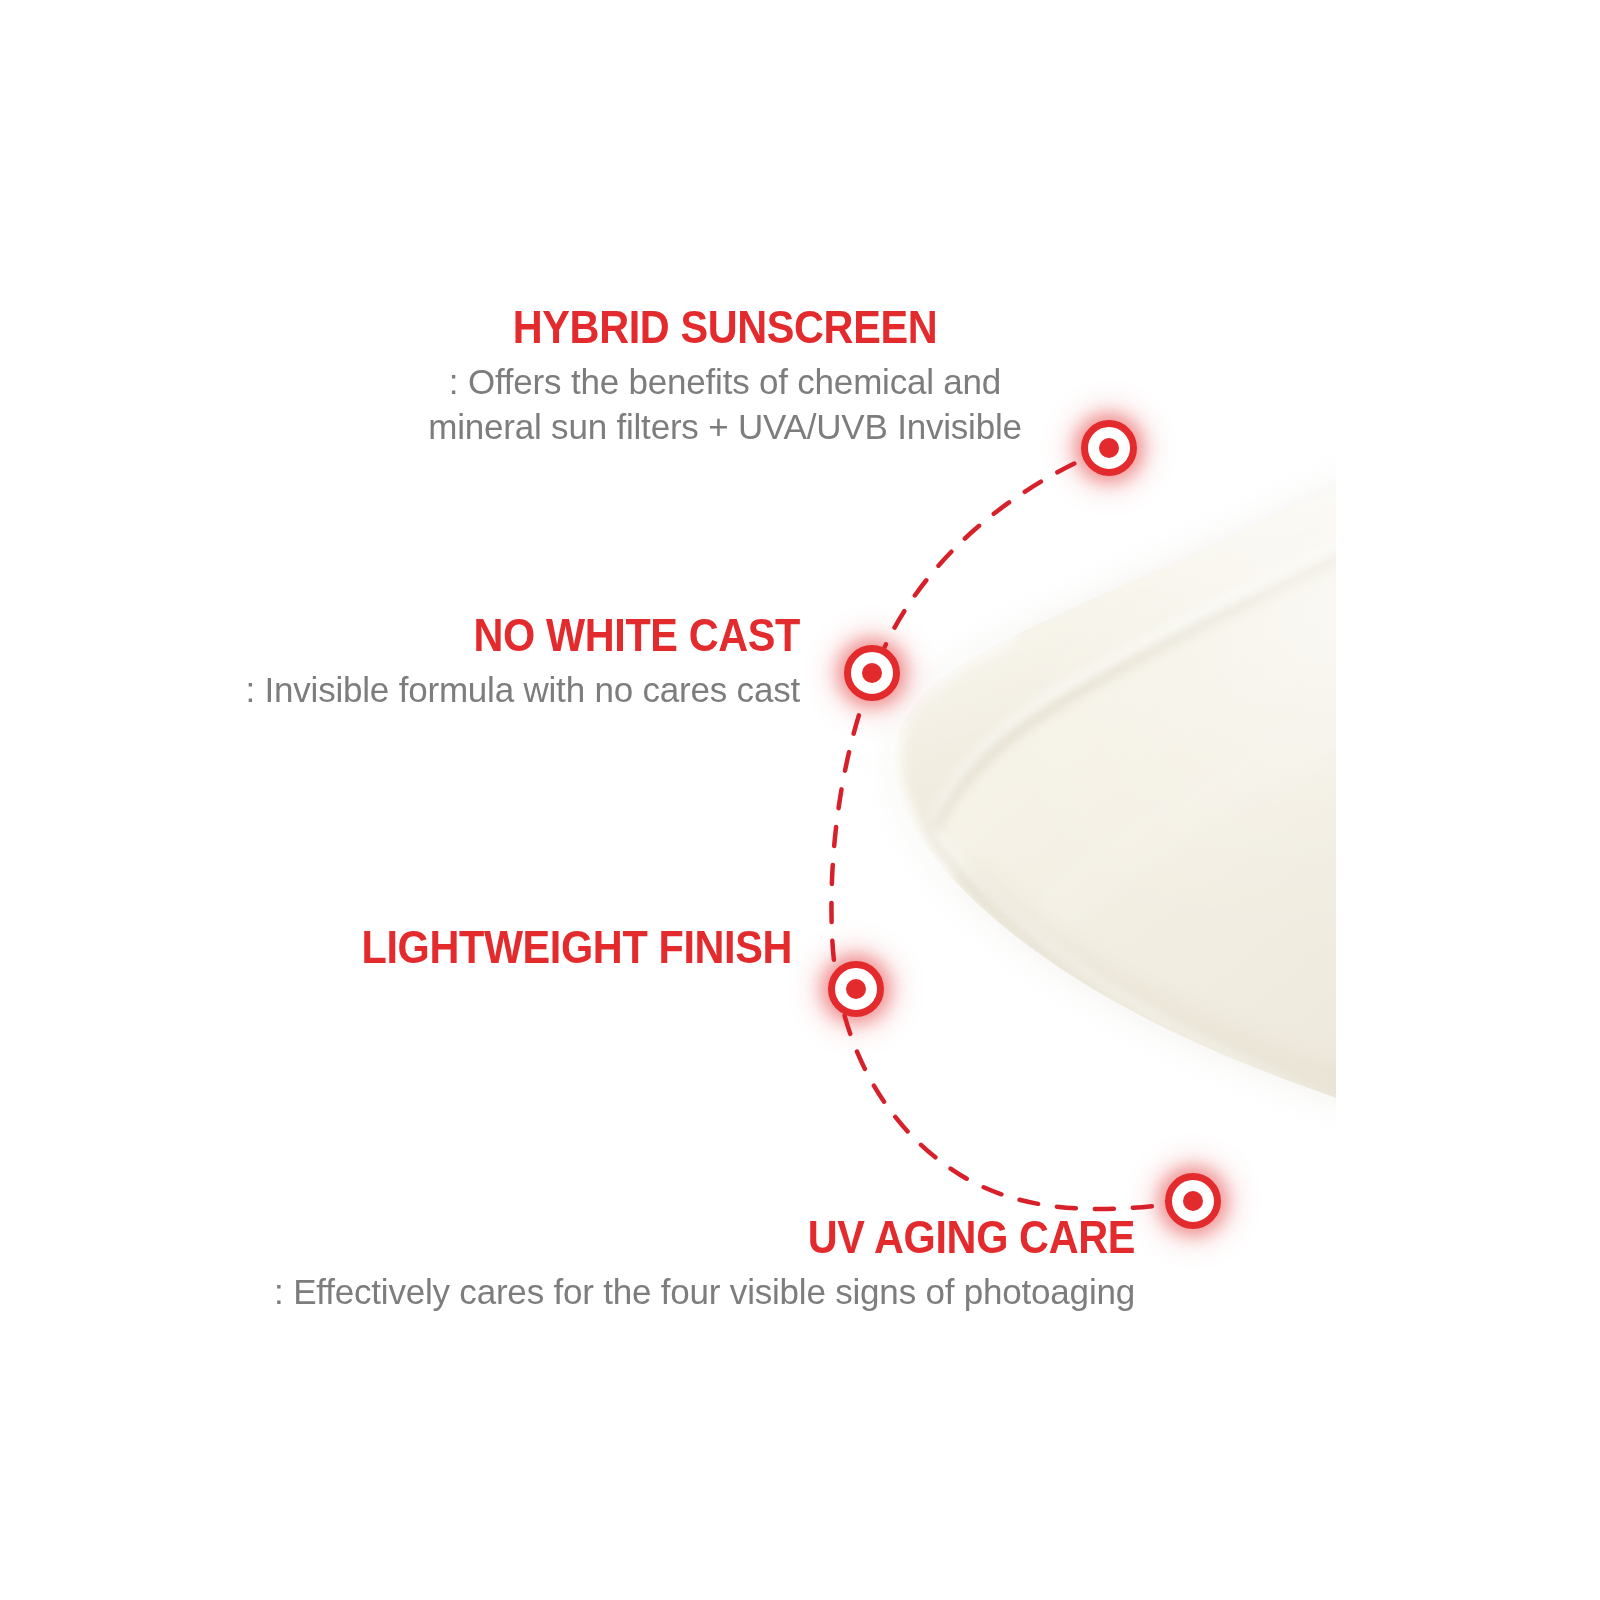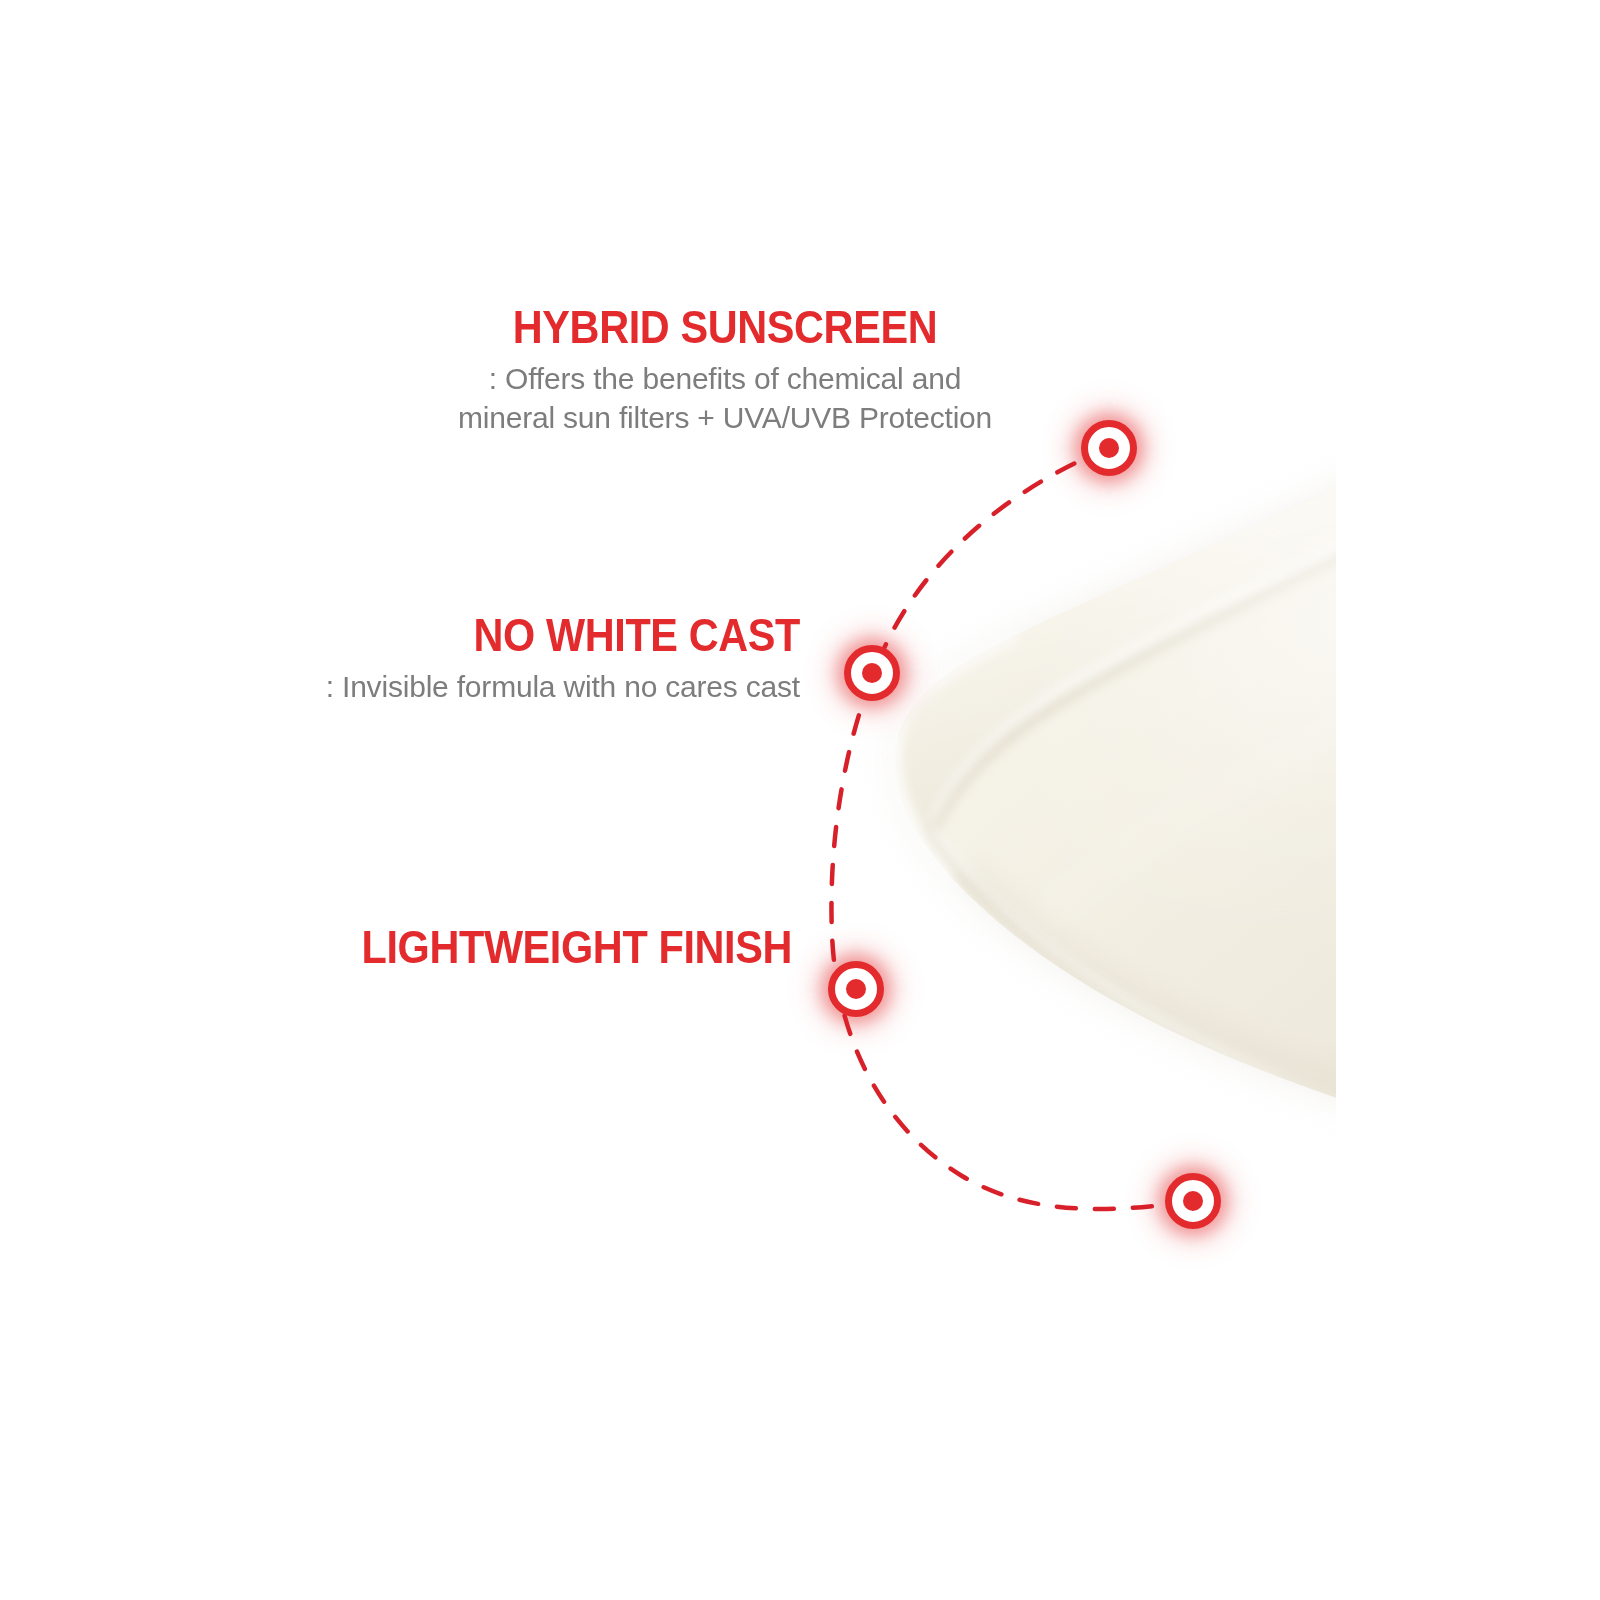--- a/index.html
+++ b/index.html
@@ -47,21 +47,21 @@
     font-weight: bold;
     font-size: 46px;
     line-height: 1.04;
     letter-spacing: -0.4px;
     white-space: nowrap;
     transform: scaleX(0.90);
     margin: 0 0 7px 0;
   }
   .feature-desc {
     color: #7d7d7d;
-    font-size: 30px;
+    font-size: 35px;
     line-height: 1.30;
     letter-spacing: -0.2px;
     margin: 0;
     font-weight: normal;
   }
 
   
   #feature-hybrid {
     left: 380px;
     top: 268px;
@@ -282,27 +282,31 @@
 
   <div class="marker" style="left:1109px; top:412px;"></div>
   <div class="marker" style="left:872px; top:637px;"></div>
   <div class="marker" style="left:856px; top:953px;"></div>
   <div class="marker" style="left:1193px; top:1165px;"></div>
 
   <div class="feature" id="feature-hybrid">
     <div class="feature-title">HYBRID SUNSCREEN</div>
     <div class="feature-desc">
       <div>: Offers the benefits of chemical and</div>
-      <div>mineral sun filters + UVA/UVB Protection</div>
+      <div>mineral sun filters + UVA/UVB Invisible</div>
     </div>
   </div>
 
   <div class="feature" id="feature-nowhitecast">
     <div class="feature-title">NO WHITE CAST</div>
     <div class="feature-desc">: Invisible formula with no cares cast</div>
   </div>
 
   <div class="feature" id="feature-lightweight">
     <div class="feature-title">LIGHTWEIGHT FINISH</div>
   </div>
 
+  <div class="feature" id="feature-uvaging">
+    <div class="feature-title">UV AGING CARE</div>
+    <div class="feature-desc">: Effectively cares for the four visible signs of photoaging</div>
+  </div>
 
 </div>
 
 </body></html>

